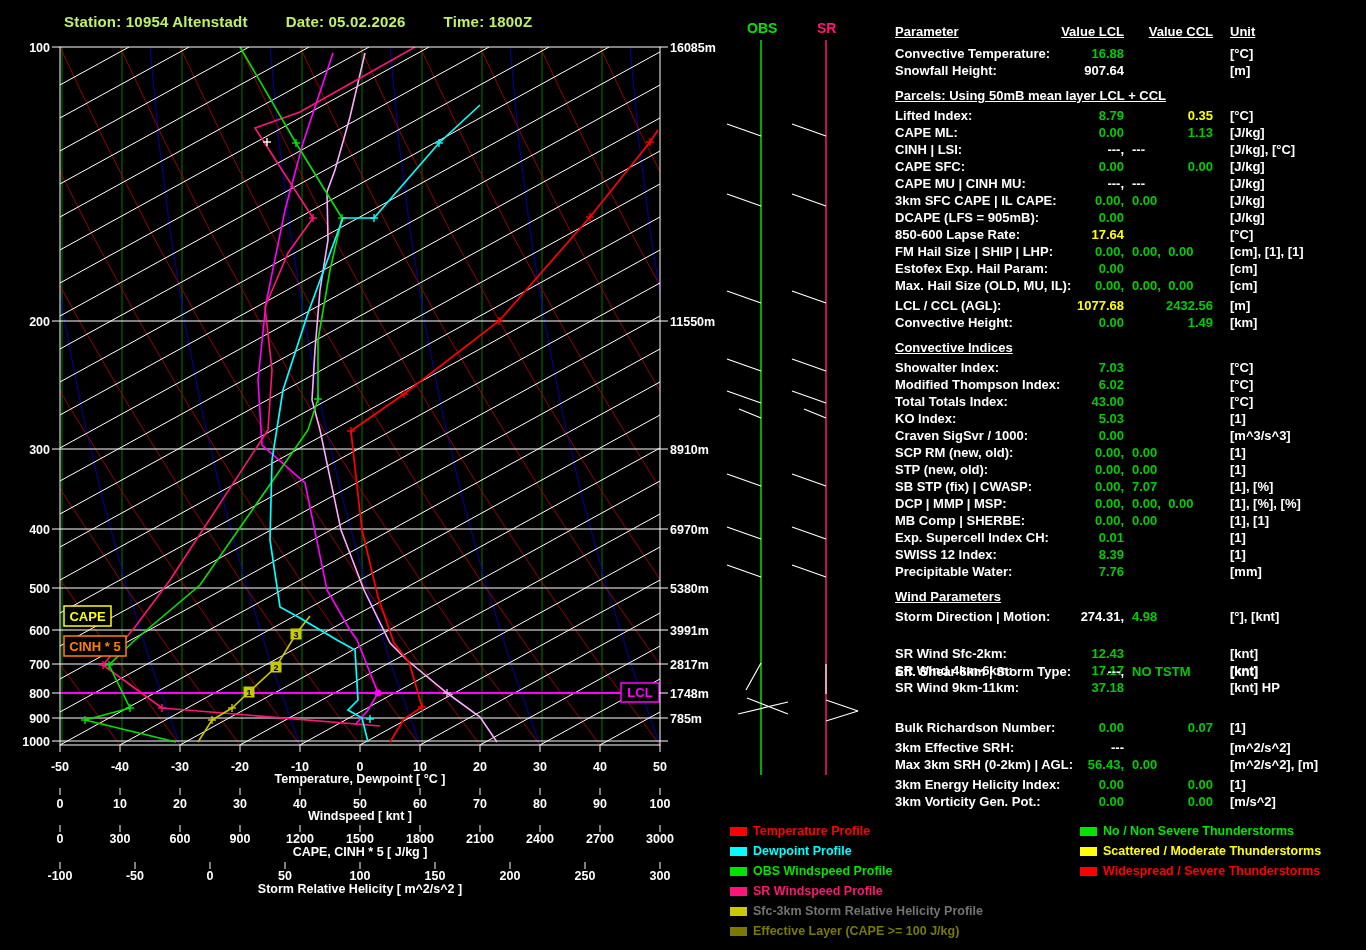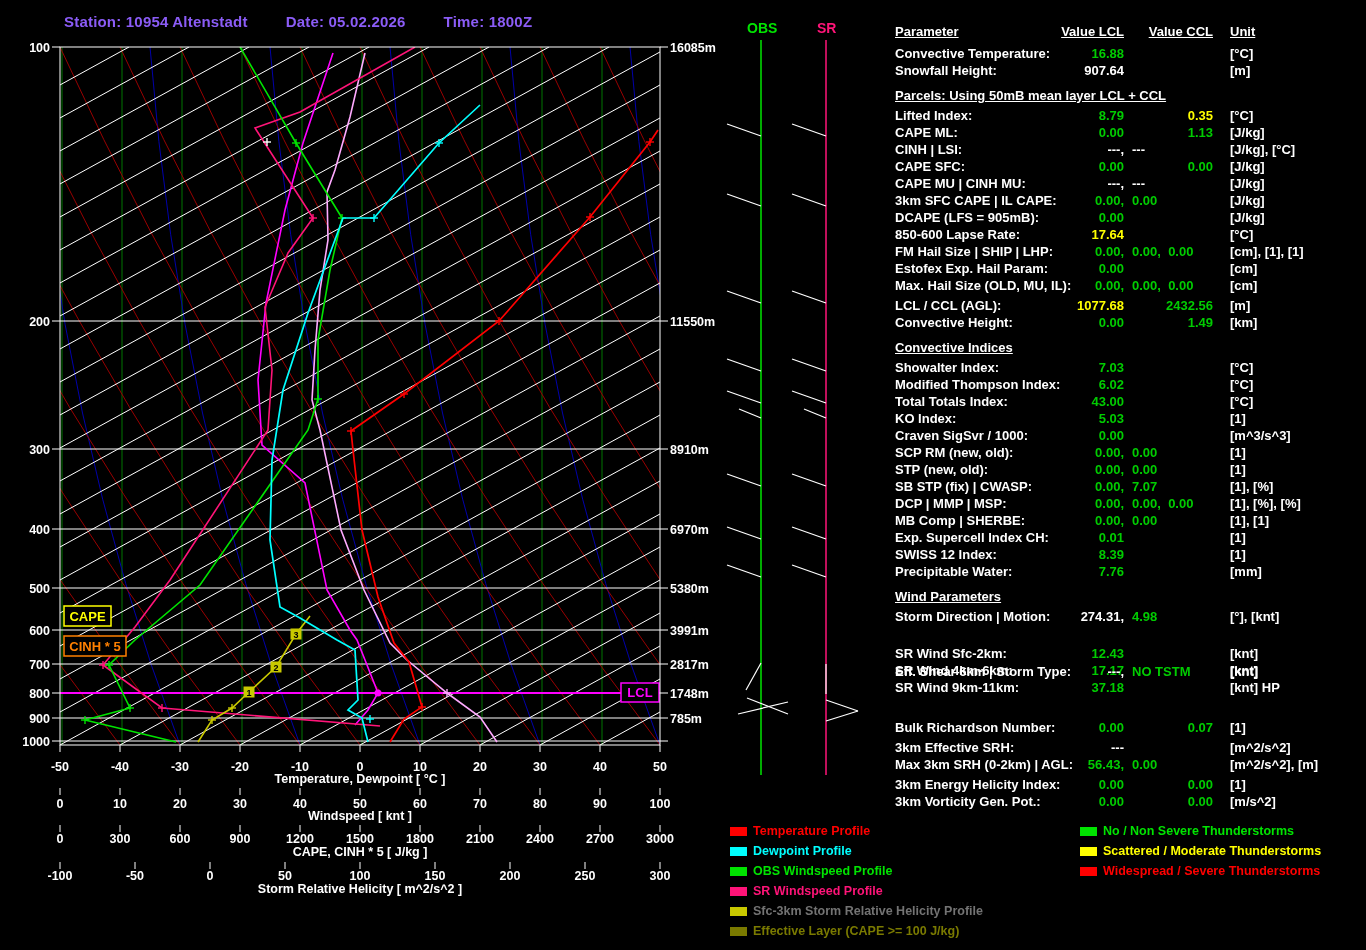--- a/index.html
+++ b/index.html
@@ -1,19 +1,19 @@
 <!DOCTYPE html>
 <html><head>
 <meta charset="utf-8">
 <style>
   html,body{margin:0;padding:0;background:#000;}
   #screen{position:relative;width:1366px;height:950px;background:#000;overflow:hidden;
           font-family:"Liberation Sans",sans-serif;}
   #chart-svg{position:absolute;left:0;top:0;}
-  .title-bar{position:absolute;left:64px;top:13px;color:#8b5cf6;font-size:15px;font-weight:bold;
+  .title-bar{position:absolute;left:64px;top:13px;color:#bef264;font-size:15px;font-weight:bold;
              display:flex;gap:38px;letter-spacing:.2px;}
   #param-table{position:absolute;left:895px;top:0;width:471px;height:830px;
                font-size:13px;font-weight:bold;color:#fff;}
   .prow{position:absolute;left:0;width:471px;height:16px;white-space:nowrap;}
   .prow .lbl{position:absolute;left:0;}
   .prow .lcl{position:absolute;left:125px;width:104px;text-align:right;}
   .prow .mid{position:absolute;left:237px;text-align:left;}
   .prow .ccl{position:absolute;left:238px;width:80px;text-align:right;}
   .prow .unit{position:absolute;left:335px;}
   .u{text-decoration:underline;}

